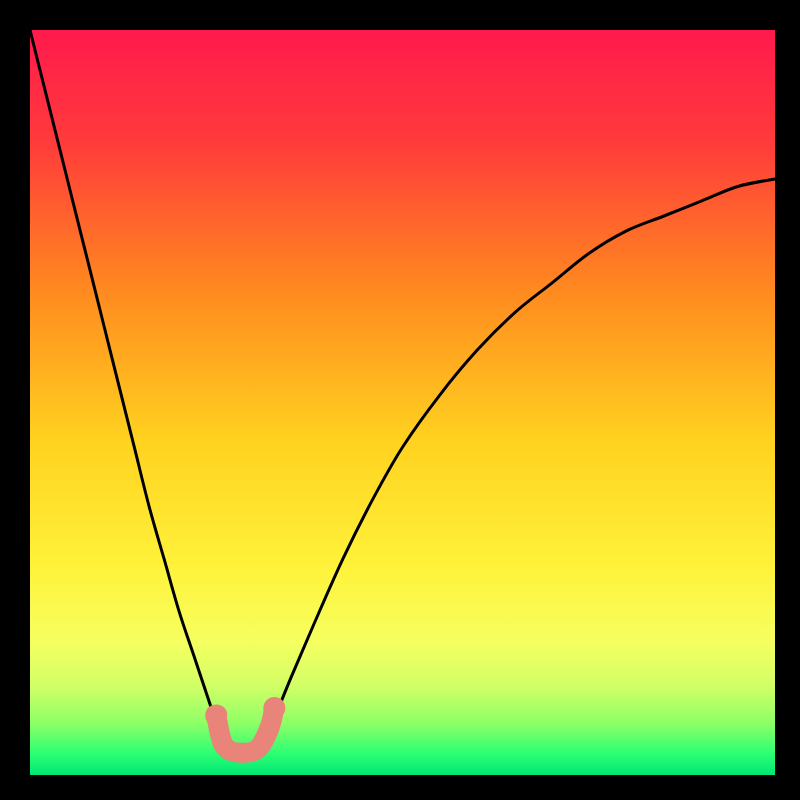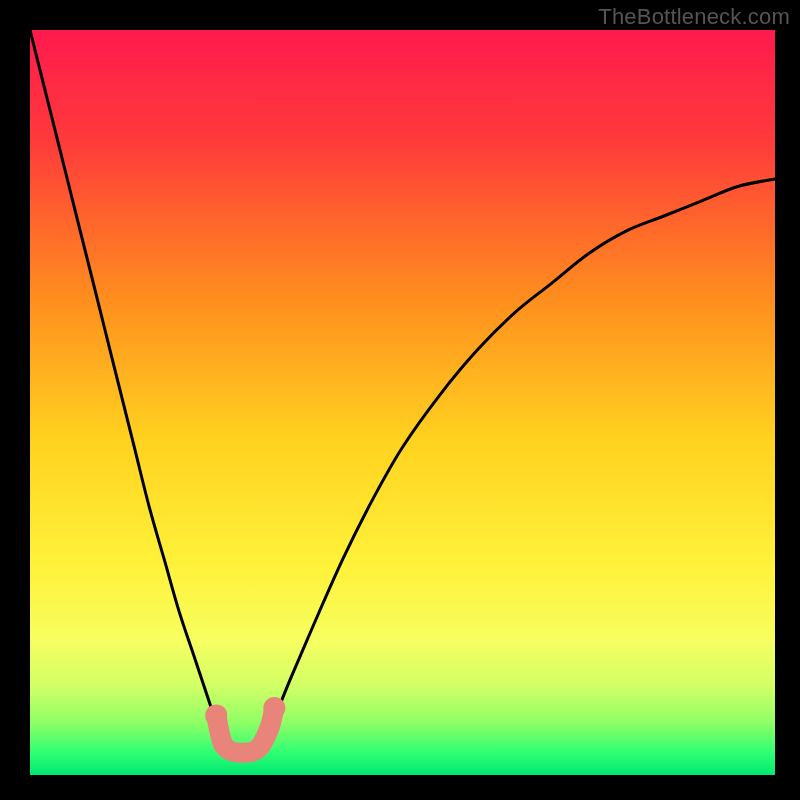--- a/index.html
+++ b/index.html
@@ -33,21 +33,20 @@
     font-family: Arial, Helvetica, sans-serif;
     font-size: 22px;
     letter-spacing: 0.2px;
   }
   svg { display: block; }
 </style>
 </head>
 <body>
 
 <div class="frame">
-  <div class="watermark">TheBottleneck.com</div>
   <div class="plot">
     <svg id="chart-svg" width="745" height="745" viewBox="0 0 745 745" preserveAspectRatio="none">
       <defs>
         <linearGradient id="bg-grad" x1="0" y1="0" x2="0" y2="1">
             <stop offset="0%" stop-color="#ff1a4d"></stop>
             <stop offset="15%" stop-color="#ff3b3b"></stop>
             <stop offset="35%" stop-color="#ff8a1f"></stop>
             <stop offset="55%" stop-color="#ffd21f"></stop>
             <stop offset="72%" stop-color="#fff23a"></stop>
             <stop offset="82%" stop-color="#f6ff60"></stop>

